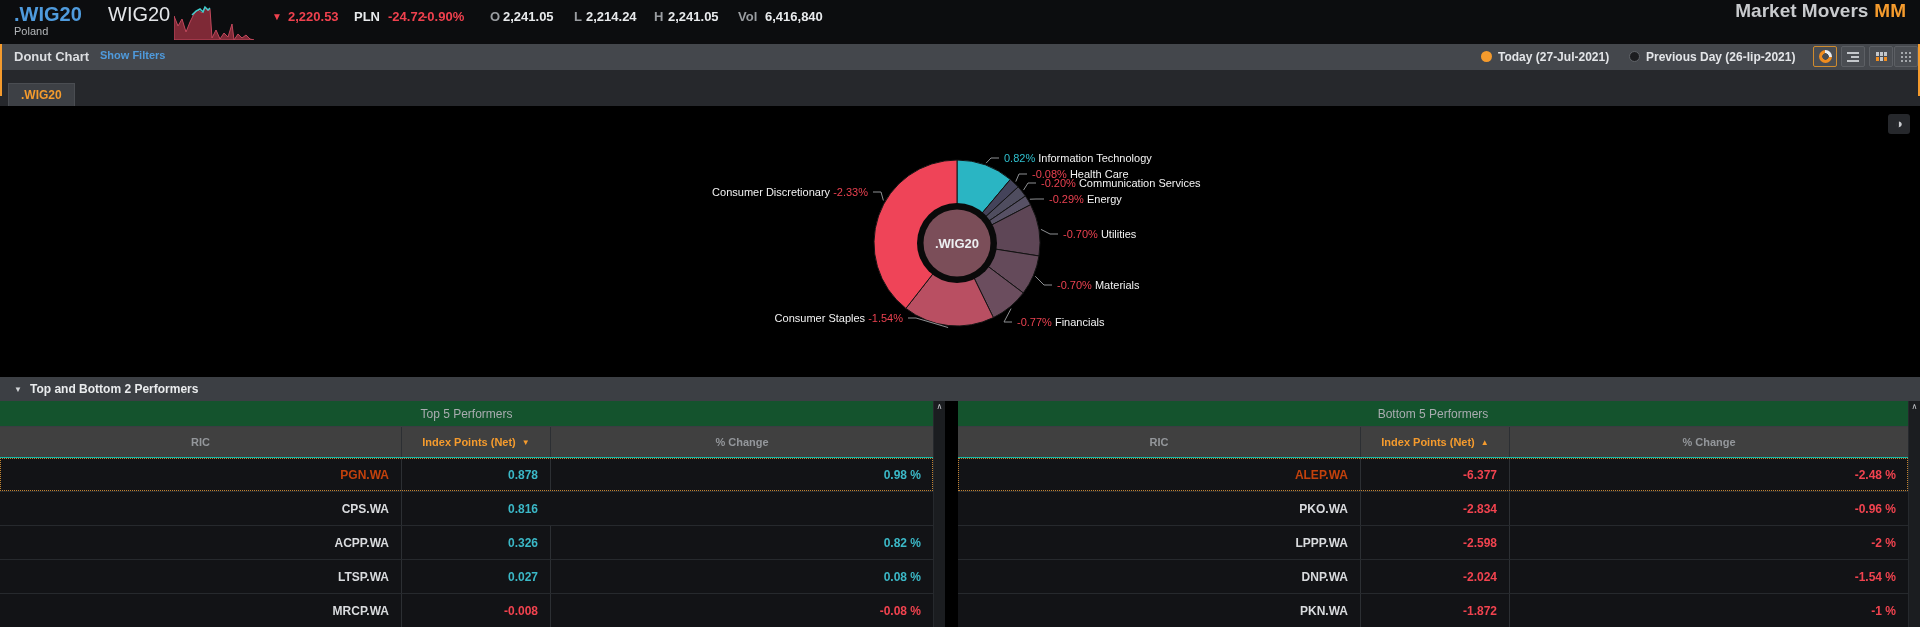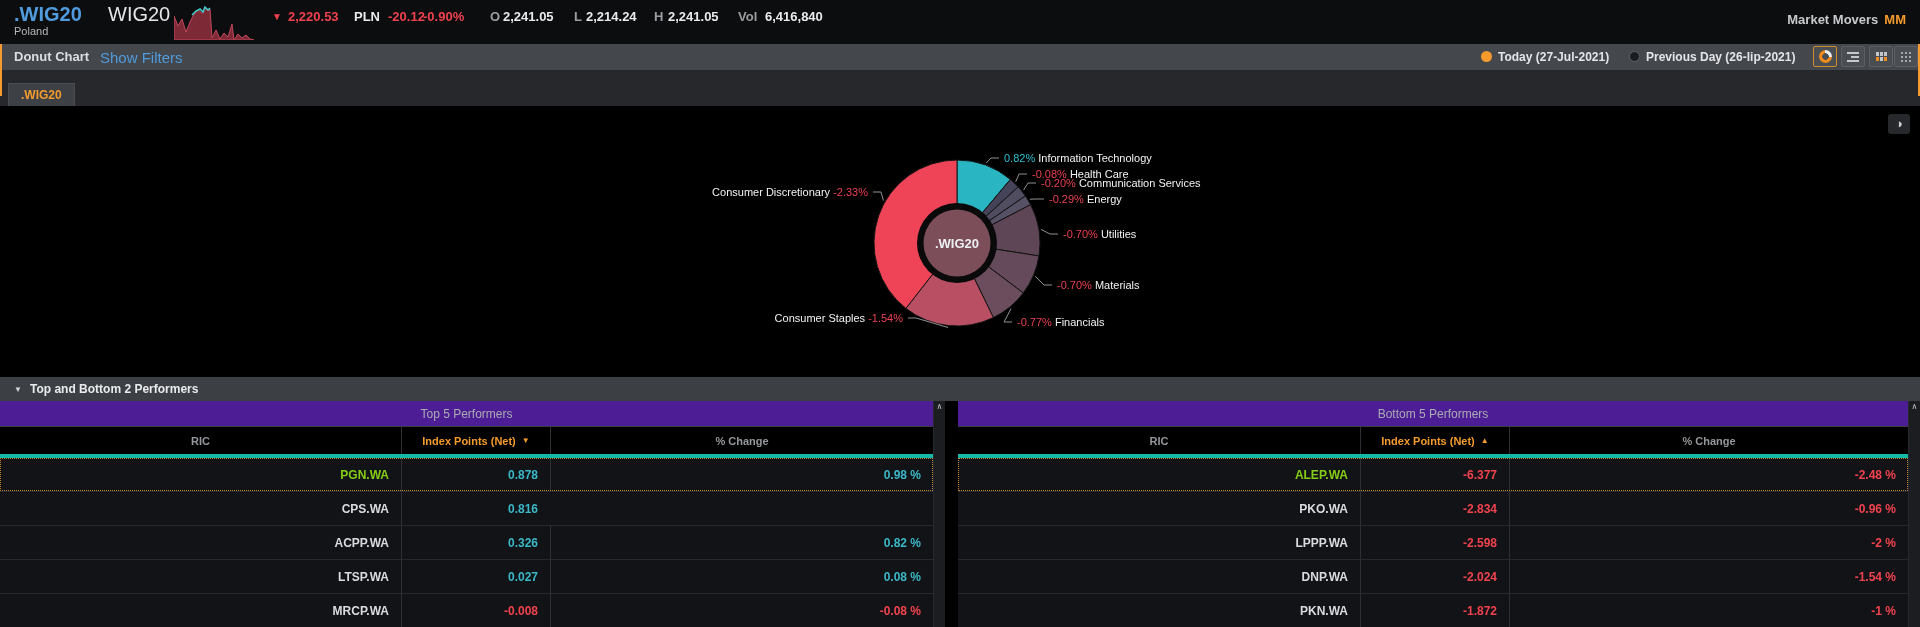--- a/index.html
+++ b/index.html
@@ -9,28 +9,28 @@
 
   
   #quote-header { position:absolute; left:0; top:0; width:1920px; height:44px; background:#0c0d0f; }
   #quote-header .ric { left:14px; top:3px; font-size:20px; font-weight:bold; color:#4f9bdd; }
   #quote-header .name { left:108px; top:3px; font-size:20px; color:#e3e5e8; }
   #quote-header .country { left:14px; top:25px; font-size:11px; color:#b4b7ba; }
   #spark { left:174px; top:4px; }
   .ph-item { top:9px; font-size:13px; font-weight:bold; white-space:nowrap; }
   .dn-tri { color:#f0414e; font-size:10px; top:11px; }
   .red { color:#f0414e; } .wht { color:#e8eaec; } .lbl { color:#9a9da1; font-weight:bold; }
-  #mm-brand { right:14px; top:12px; font-size:13px; font-weight:bold; }
+  #mm-brand { right:14px; top:0; font-size:19px; font-weight:bold; }
   #mm-brand .app { color:#c8cacd; } #mm-brand .code { color:#f59b2d; margin-left:6px; }
 
   
   #toolbar { position:absolute; left:0; top:44px; width:1920px; height:26px; background:#44474c; }
   .edge-accent { position:absolute; width:2px; top:44px; height:52px; background:#f59b2d; z-index:5; }
   #toolbar .ttl { left:14px; top:5px; font-size:13px; font-weight:bold; color:#dcdee1; }
-  #toolbar .filters { left:100px; top:5px; font-size:15px; font-weight:normal; color:#4f9bdd; cursor:pointer; }
+  #toolbar .filters { left:100px; top:5px; font-size:11px; font-weight:bold; color:#4f9bdd; cursor:pointer; }
   .radio { width:11px; height:11px; border-radius:50%; display:inline-block; position:absolute; top:7px; }
   .radio.on { background:#f59b2d; left:1481px; }
   .radio.off { background:#1c1d20; border:1px solid #606368; left:1629px; }
   .radio-lbl { position:absolute; top:6px; font-size:12px; font-weight:bold; color:#e3e5e8; white-space:nowrap; }
   #today-lbl { left:1498px; } #prev-lbl { left:1646px; }
   .iconbtn { position:absolute; top:2px; width:24px; height:21px; background:#4a4d52; border:1px solid #5c5f64;
              border-radius:2px; display:flex; align-items:center; justify-content:center; cursor:pointer; }
   .iconbtn.active { border-color:#cf8b2e; }
   #ib1 { left:1813px; } #ib2 { left:1841px; } #ib3 { left:1869px; } #ib4 { left:1894px; }
   .donut-glyph { width:13px; height:13px; border-radius:50%;
@@ -56,57 +56,57 @@
                   border-radius:3px; color:#caccd0; font-size:13px; line-height:20px; text-align:center; cursor:pointer; }
 
   
   #section-hdr { position:absolute; left:0; top:377px; width:1920px; height:24px; background:#3c3f44; }
   #section-hdr .tri { position:absolute; left:14px; top:8px; font-size:8px; color:#d2d5d8; }
   #section-hdr .stitle { position:absolute; left:30px; top:5px; font-size:12px; font-weight:bold; color:#e9ebed; }
   #tables-row { position:absolute; left:0; top:401px; width:1920px; height:226px; }
   .ptable { position:absolute; top:0; height:226px; display:flex; }
   .tmain { flex:1; display:flex; flex-direction:column; background:#121316; }
   .tgroup { height:26px; line-height:26px; text-align:center; font-size:12px; color:#a9acb0;
-            background:#4c1d95; border-bottom:1px solid #3a3d42; }
+            background:#14532d; border-bottom:1px solid #3a3d42; }
   .thead { height:31px; display:grid; grid-template-columns:var(--c1) var(--c2) 1fr;
-           background:#000000; border-bottom:4px solid #14b8a6; }
+           background:#404040; border-bottom:1px solid #14b8a6; }
   .th { display:flex; align-items:center; justify-content:center; font-size:11px; font-weight:bold;
         color:#94979b; cursor:pointer; }
   .th + .th { border-left:1px solid #2c2f33; }
   .th.sorted { color:#f59b2d; }
   .th .arrow { font-size:8px; margin-left:6px; color:#f59b2d; }
   .trows { flex:1; display:flex; flex-direction:column; }
   .trow { flex:1; display:grid; grid-template-columns:var(--c1) var(--c2) 1fr; cursor:pointer; }
   .trow + .trow { border-top:1px solid #26292d; }
   .trow.sel { outline:1px dotted #c28433; outline-offset:-1px; }
   .td { display:flex; align-items:center; justify-content:flex-end; padding-right:12px;
         font-size:12px; font-weight:bold; }
   .td + .td { border-left:1px solid #2c2f33; }
   .td.ric { color:#d9dbde; }
-  .trow.sel .td.ric { color:#84cc16; }
+  .trow.sel .td.ric { color:#c2410c; }
   .td.pos { color:#3bb8c7; }
   .td.neg { color:#f1434f; }
   .tscroll { width:12px; background:#1b1d20; border-left:1px solid #26292d; text-align:center; }
   .tscroll .chev { font-size:8px; color:#c6c9cd; line-height:12px; }
 </style>
 </head>
 <body>
 
 <div id="quote-header">
   <span class="abs ric">.WIG20</span>
   <span class="abs name">WIG20</span>
   <span class="abs country">Poland</span>
   <svg id="spark" class="abs" width="80" height="36">
     <path d="M0,12 L4,22 L8,15 L12,28 L16,18 L20,10 L24,6 L28,9 L31,3 L34,7 L36,5 L38,34 L42,26 L46,35 L50,29 L54,33 L58,20 L60,36 L64,30 L68,34 L72,31 L76,35 L80,36 L0,36 Z" fill="#7e2936" stroke="#c2485c" stroke-width="1"></path>
     <polyline points="18,11 22,7 26,5 29,8 31,3 34,6 36,4" fill="none" stroke="#3ecfcf" stroke-width="1.5"></polyline>
   </svg>
   <span class="abs dn-tri" style="left:272px">▼</span>
   <span class="abs ph-item red" style="left:288px">2,220.53</span>
   <span class="abs ph-item wht" style="left:354px">PLN</span>
-  <span class="abs ph-item red" style="left:388px">-20.12</span>
+  <span class="abs ph-item red" style="left:388px">-24.72</span>
   <span class="abs ph-item red" style="left:423px">-0.90%</span>
   <span class="abs ph-item lbl" style="left:490px">O</span>
   <span class="abs ph-item wht" style="left:503px">2,241.05</span>
   <span class="abs ph-item lbl" style="left:574px">L</span>
   <span class="abs ph-item wht" style="left:586px">2,214.24</span>
   <span class="abs ph-item lbl" style="left:654px">H</span>
   <span class="abs ph-item wht" style="left:668px">2,241.05</span>
   <span class="abs ph-item lbl" style="left:738px">Vol</span>
   <span class="abs ph-item wht" style="left:765px">6,416,840</span>
   <span id="mm-brand" class="abs">

